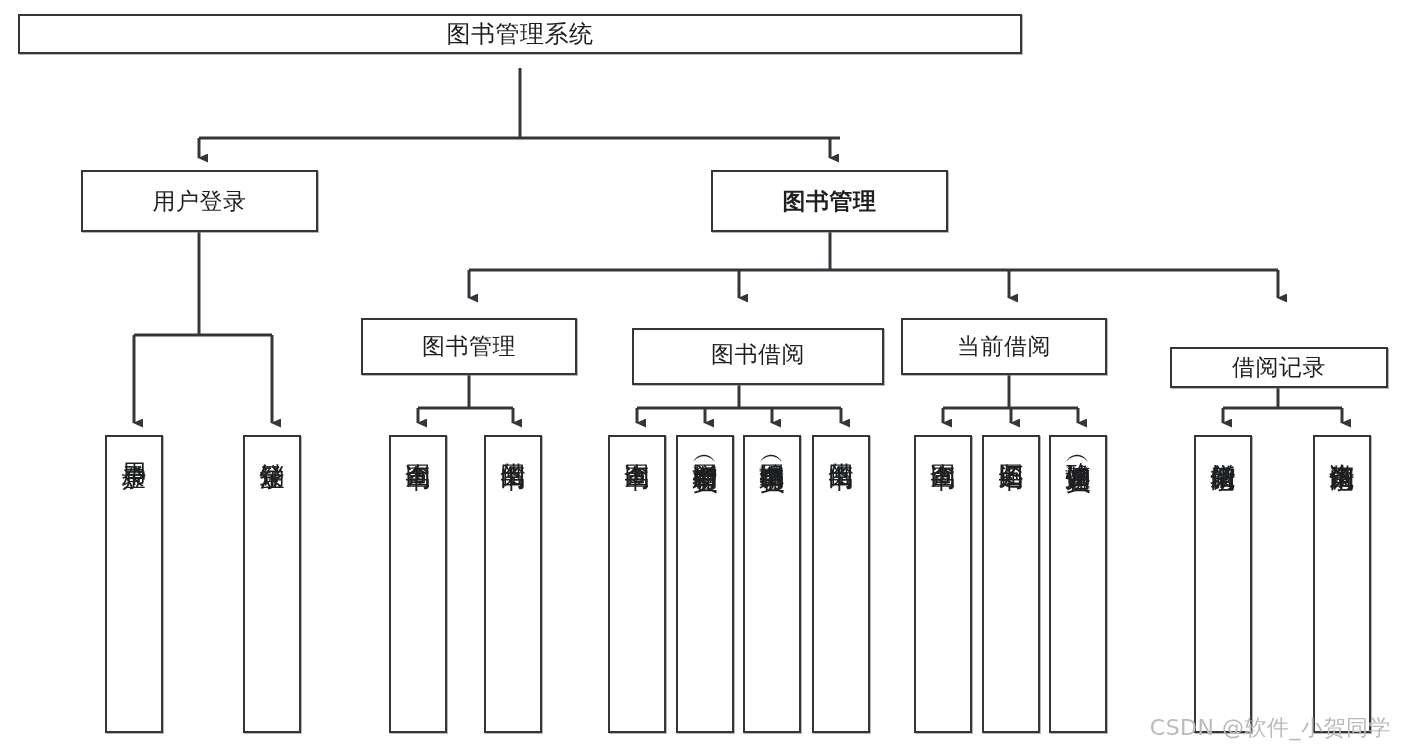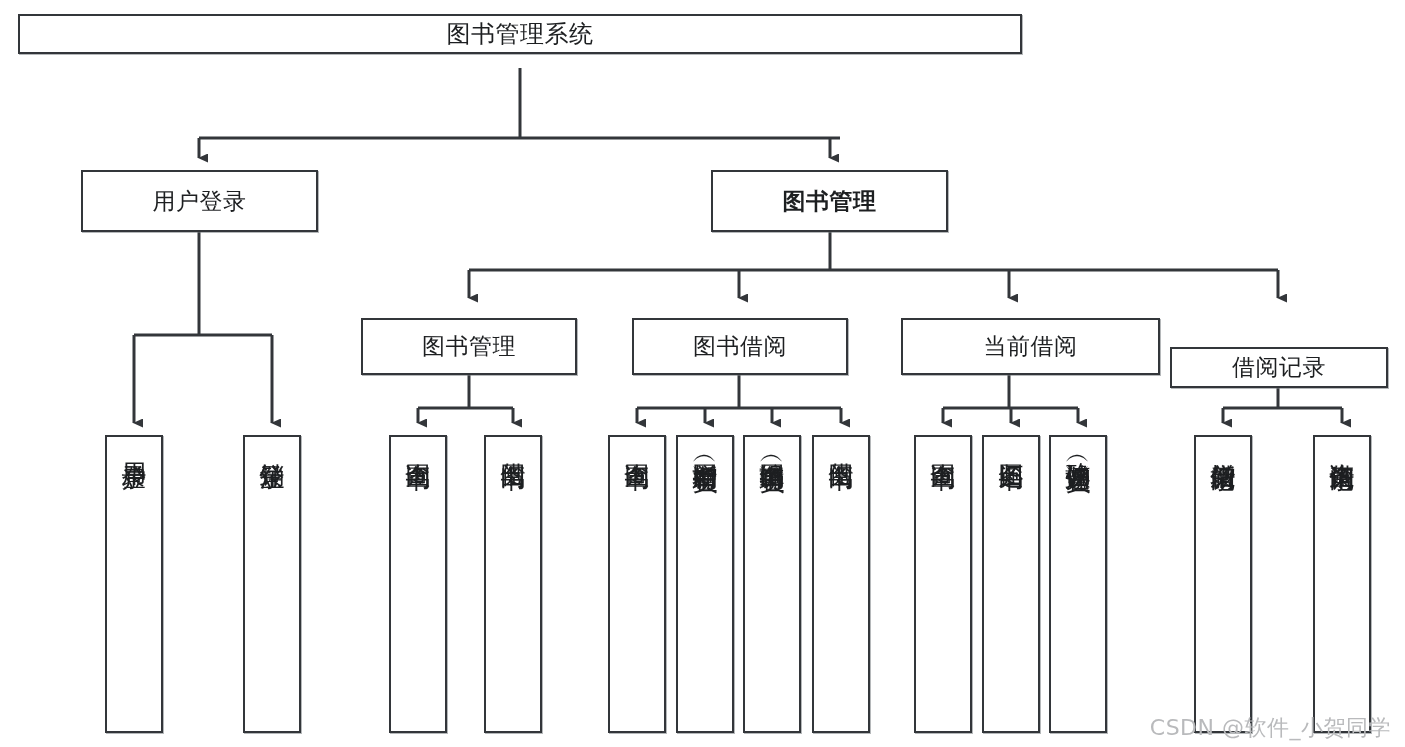--- a/index.html
+++ b/index.html
@@ -136,24 +136,24 @@
   <div class="node horizontal" style="left:81px; top:170px; width:237px; height:62px;">
     <span class="node-label">用户登录</span>
   </div>
   <div class="node horizontal" style="left:711px; top:170px; width:237px; height:62px;font-weight:bold;">
     <span class="node-label">图书管理</span>
   </div>
 
   <div class="node horizontal" style="left:361px; top:318px; width:216px; height:57px;">
     <span class="node-label">图书管理</span>
   </div>
-  <div class="node horizontal" style="left:632px; top:318px; width:216px; height:57px;">
+  <div class="node horizontal" style="left:632px; top:328px; width:252px; height:57px;font-family:Liberation Mono, monospace;">
     <span class="node-label">图书借阅</span>
   </div>
-  <div class="node horizontal" style="left:901px; top:318px; width:259px; height:57px;">
+  <div class="node horizontal" style="left:901px; top:318px; width:206px; height:57px;">
     <span class="node-label">当前借阅</span>
   </div>
   <div class="node horizontal" style="left:1170px; top:318px; width:218px; height:41px;margin-top:29px;">
     <span class="node-label">借阅记录</span>
   </div>
 
   <div class="node vertical" style="left:105px; top:435px; width:58px; height:298px;">
     <span class="node-label">用户登录</span>
   </div>
   <div class="node vertical" style="left:243px; top:435px; width:58px; height:298px;">

